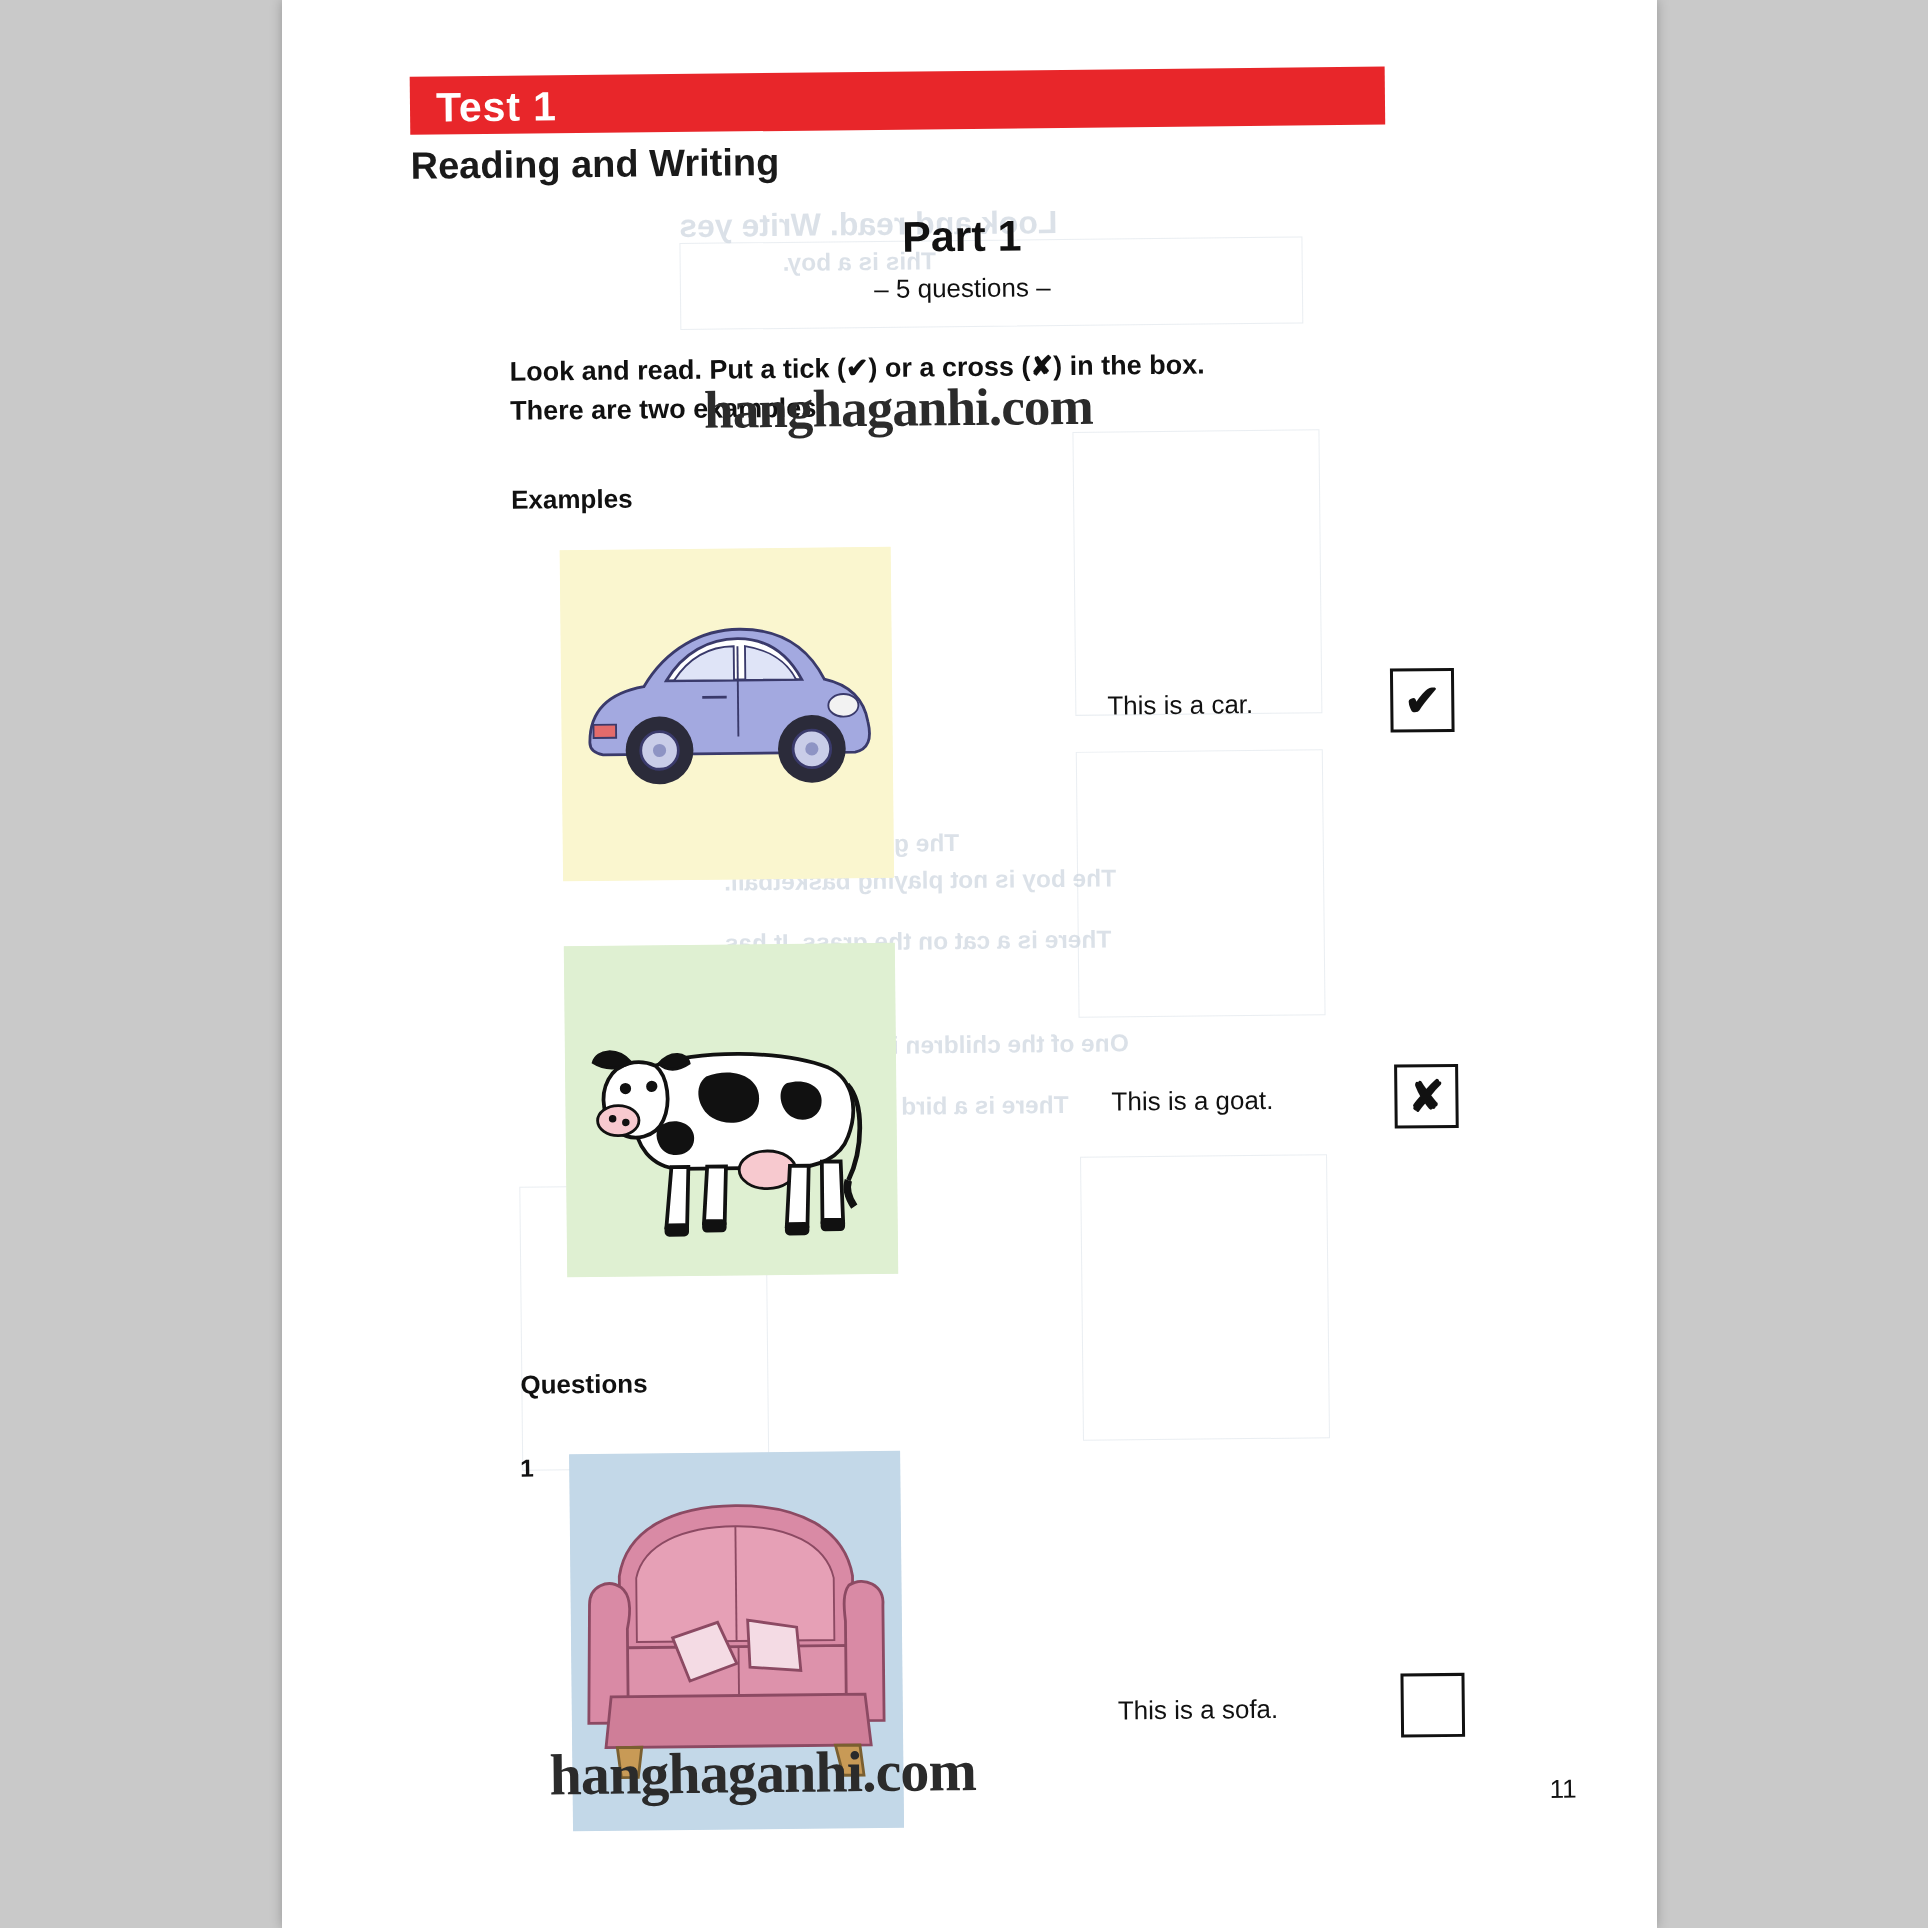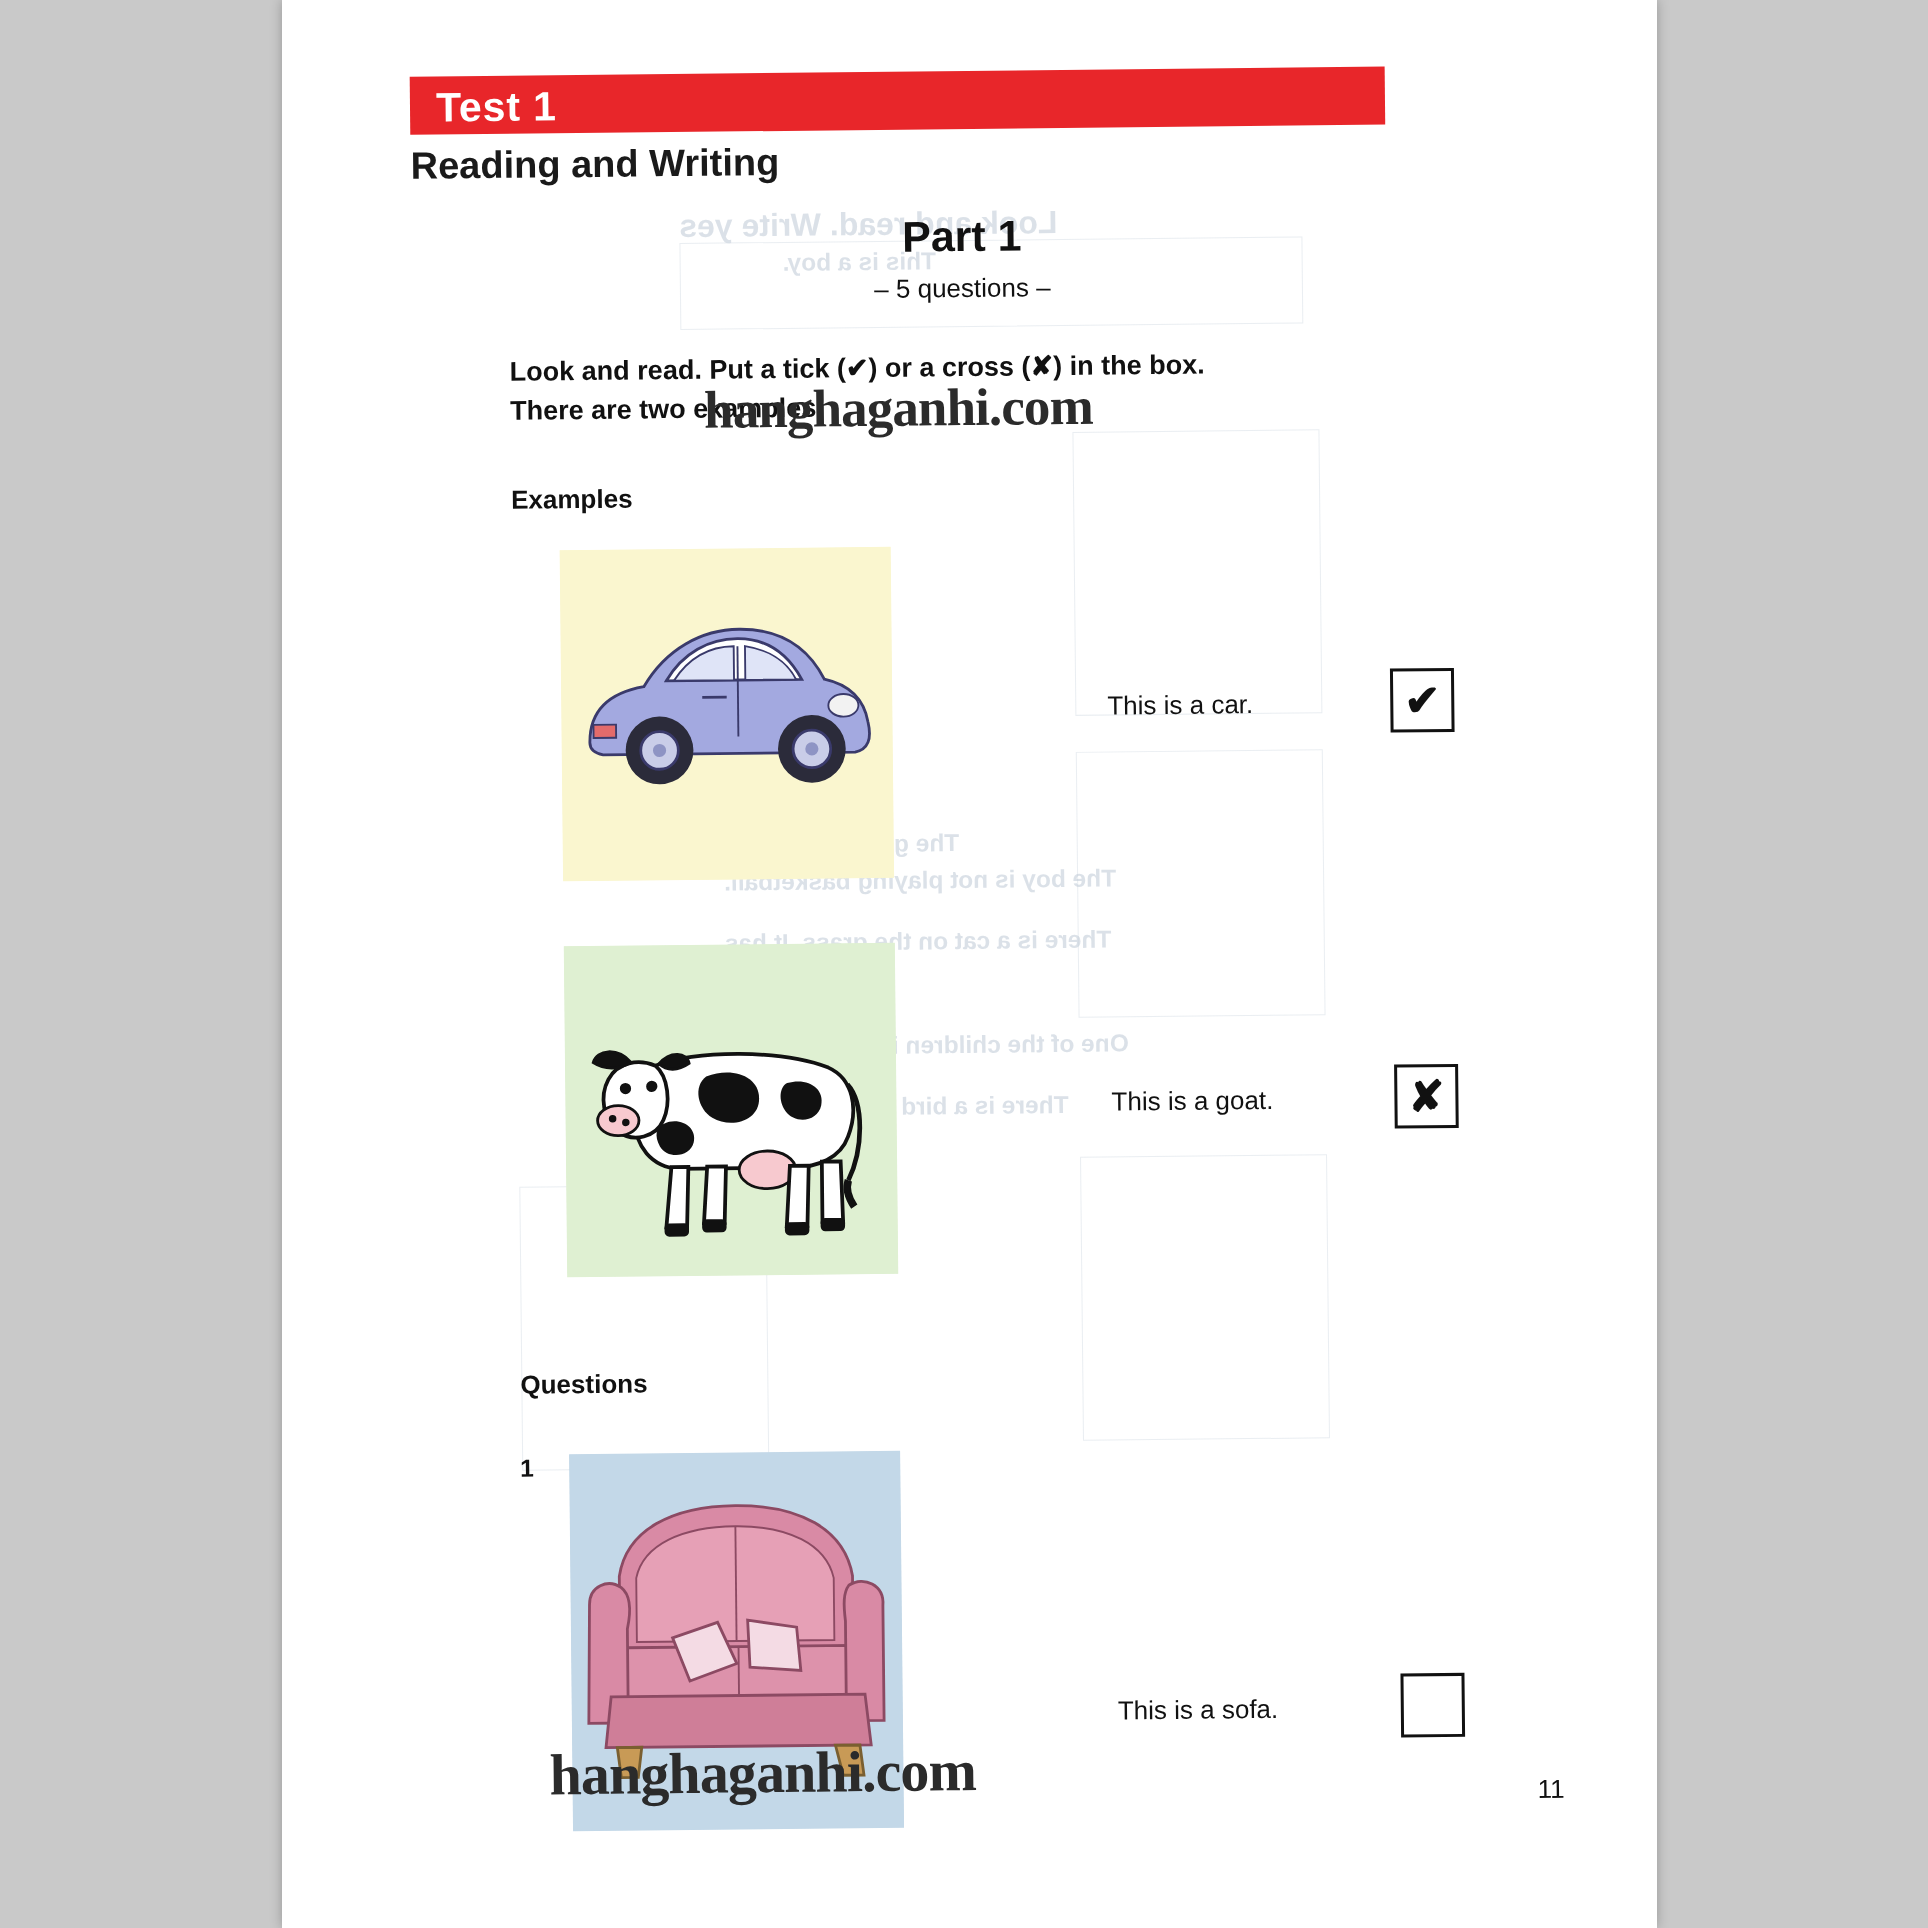--- a/index.html
+++ b/index.html
@@ -181,21 +181,21 @@
     font-weight: bold;
     font-family: "Liberation Serif", serif;
     letter-spacing: -0.9px;
     white-space: nowrap;
   }
   .wm1 { left: 428px; top: 377px; }
   .wm2 { left: 259px; top: 1737px; font-size: 58px; }
 
   .page-number {
     position: absolute;
-    right: 101px;
+    right: 89px;
     top: 1780px;
     font-size: 26px;
     color: #111;
   }
 </style>
 </head>
 <body>
 
 <div class="page-sheet">
  <div class="page-inner">

